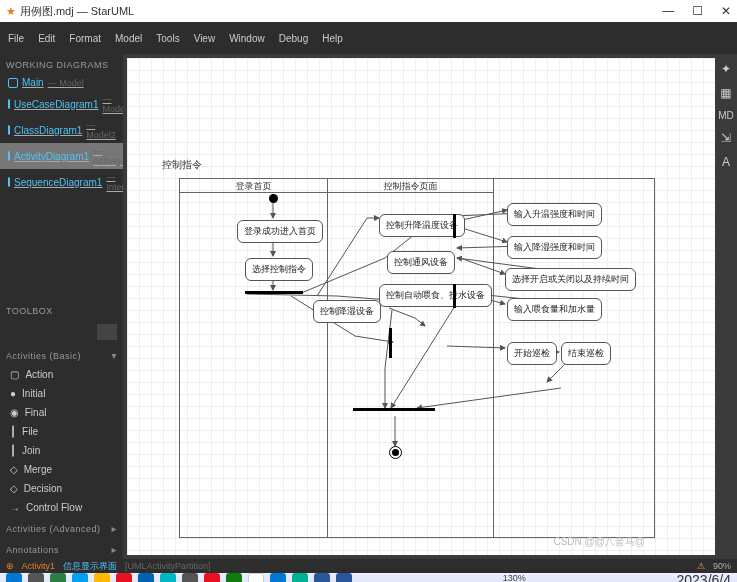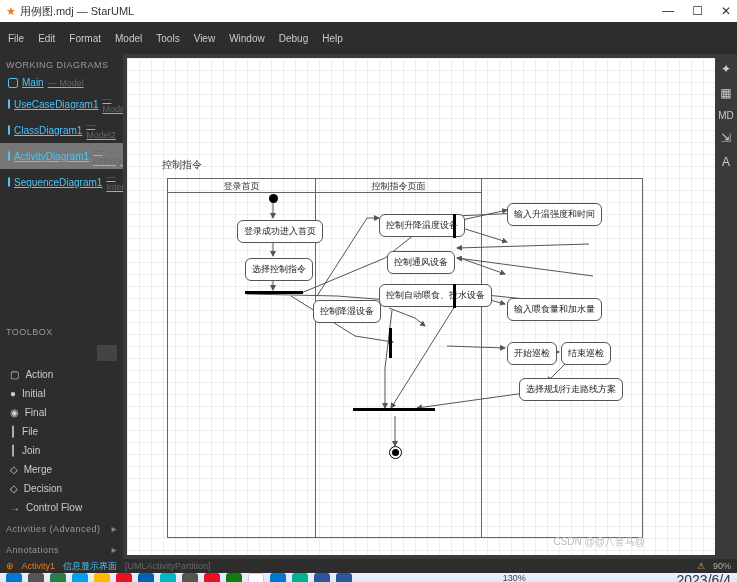--- a/index.html
+++ b/index.html
@@ -23,21 +23,21 @@
 .tool-icon { width:20px; height:16px; background:#444; margin:4px 6px 4px auto; display:block;}
 .tool-item { display:flex; align-items:center; gap:6px; padding:4px 10px; font-size:10px; color:#ccc; }
 .chev { color:#888; font-size:10px; }
 
 .canvas-wrap { flex:1; background:#3a3a3a; position:relative; }
 .canvas { position:absolute; inset:4px 22px 4px 4px; background:#fff; overflow:hidden; }
 .grid { position:absolute; inset:0; background-image: linear-gradient(#eee 1px, transparent 1px), linear-gradient(90deg, #eee 1px, transparent 1px); background-size: 12px 12px; }
 .rtools { position:absolute; right:0; top:0; width:22px; background:#3a3a3a; display:flex; flex-direction:column; align-items:center; gap:10px; padding-top:8px; color:#ccc; font-size:12px;}
 
 .diag-title { position:absolute; left:35px; top:100px; font-size:10px; color:#333; }
-.partition-box { position:absolute; left:40px; top:120px; width:476px; height:360px; border:1px solid #666; }
+.partition-box { position:absolute; left:52px; top:120px; width:476px; height:360px; border:1px solid #666; }
 .lane1 { position:absolute; left:0; top:0; width:148px; height:100%; border-right:1px solid #666; }
 .lane2 { position:absolute; left:148px; top:0; width:166px; height:100%; border-right:1px solid #666; }
 .lane3 { position:absolute; left:314px; top:0; width:186px; height:100%; }
 .lane-hdr { height:14px; border-bottom:1px solid #666; font-size:9px; text-align:center; line-height:14px; color:#333; }
 
 .node { position:absolute; border:1px solid #555; border-radius:6px; background:#fff; font-size:9px; padding:4px 6px; text-align:center; color:#222; white-space:nowrap;}
 .initial { position:absolute; width:9px; height:9px; background:#000; border-radius:50%; }
 .final { position:absolute; width:13px; height:13px; border:1px solid #000; border-radius:50%; display:flex; align-items:center; justify-content:center;}
 .final::after { content:""; width:7px; height:7px; background:#000; border-radius:50%; }
 .bar { position:absolute; background:#000; }
@@ -108,20 +108,24 @@
         <span class="name">SequenceDiagram1</span> 
         <span class="suffix">— Interac</span>
       </div>
 
     <div class="toolbox-spacer"></div>
 
     <div class="section-hdr">
         <span>TOOLBOX</span>
       </div>
     <span class="tool-icon"></span>
+    <div class="section-hdr">
+        <span>Activities (Basic)</span>
+        <span class="chev">▾</span>
+      </div>
     <div class="tool-item">
         <span>▢</span>
         <span>Action</span>
       </div>
     <div class="tool-item">
         <span>●</span>
         <span>Initial</span>
       </div>
     <div class="tool-item">
         <span>◉</span>
@@ -213,24 +217,25 @@
       <div class="node" style="left:252px; top:156px">控制升降温度设备</div>
       <div class="node" style="left:260px; top:193px">控制通风设备</div>
       <div class="node" style="left:186px; top:242px">控制降湿设备</div>
       <div class="node" style="left:252px; top:226px">控制自动喂食、投水设备</div>
 
       <div class="bar" style="left:326px; top:156px; width:3px; height:24px"></div>
       <div class="bar" style="left:326px; top:226px; width:3px; height:24px"></div>
       <div class="bar" style="left:262px; top:270px; width:3px; height:30px"></div>
 
       <div class="node" style="left:380px; top:145px">输入升温强度和时间</div>
+      <div class="node" style="left:380px; top:178px">输入降湿强度和时间</div>
+      <div class="node" style="left:378px; top:210px">选择开启或关闭以及持续时间</div>
       <div class="node" style="left:380px; top:240px">输入喂食量和加水量</div>
       <div class="node" style="left:380px; top:284px">开始巡检</div>
       <div class="node" style="left:434px; top:284px">结束巡检</div>
-      <div class="node" style="left:392px; top:320px">选择规划行走路线方案</div>
 
       <div class="bar" style="left:226px; top:350px; width:82px; height:3px"></div>
       <div class="final" style="left:262px; top:388px"></div>
 
       <div style="position:absolute; right:70px; bottom:6px; font-size:10px; color:#bbb">CSDN @@八音马@</div>
     </div>
 
     <div class="rtools">
       <span>✦</span>
       <span>▦</span>

